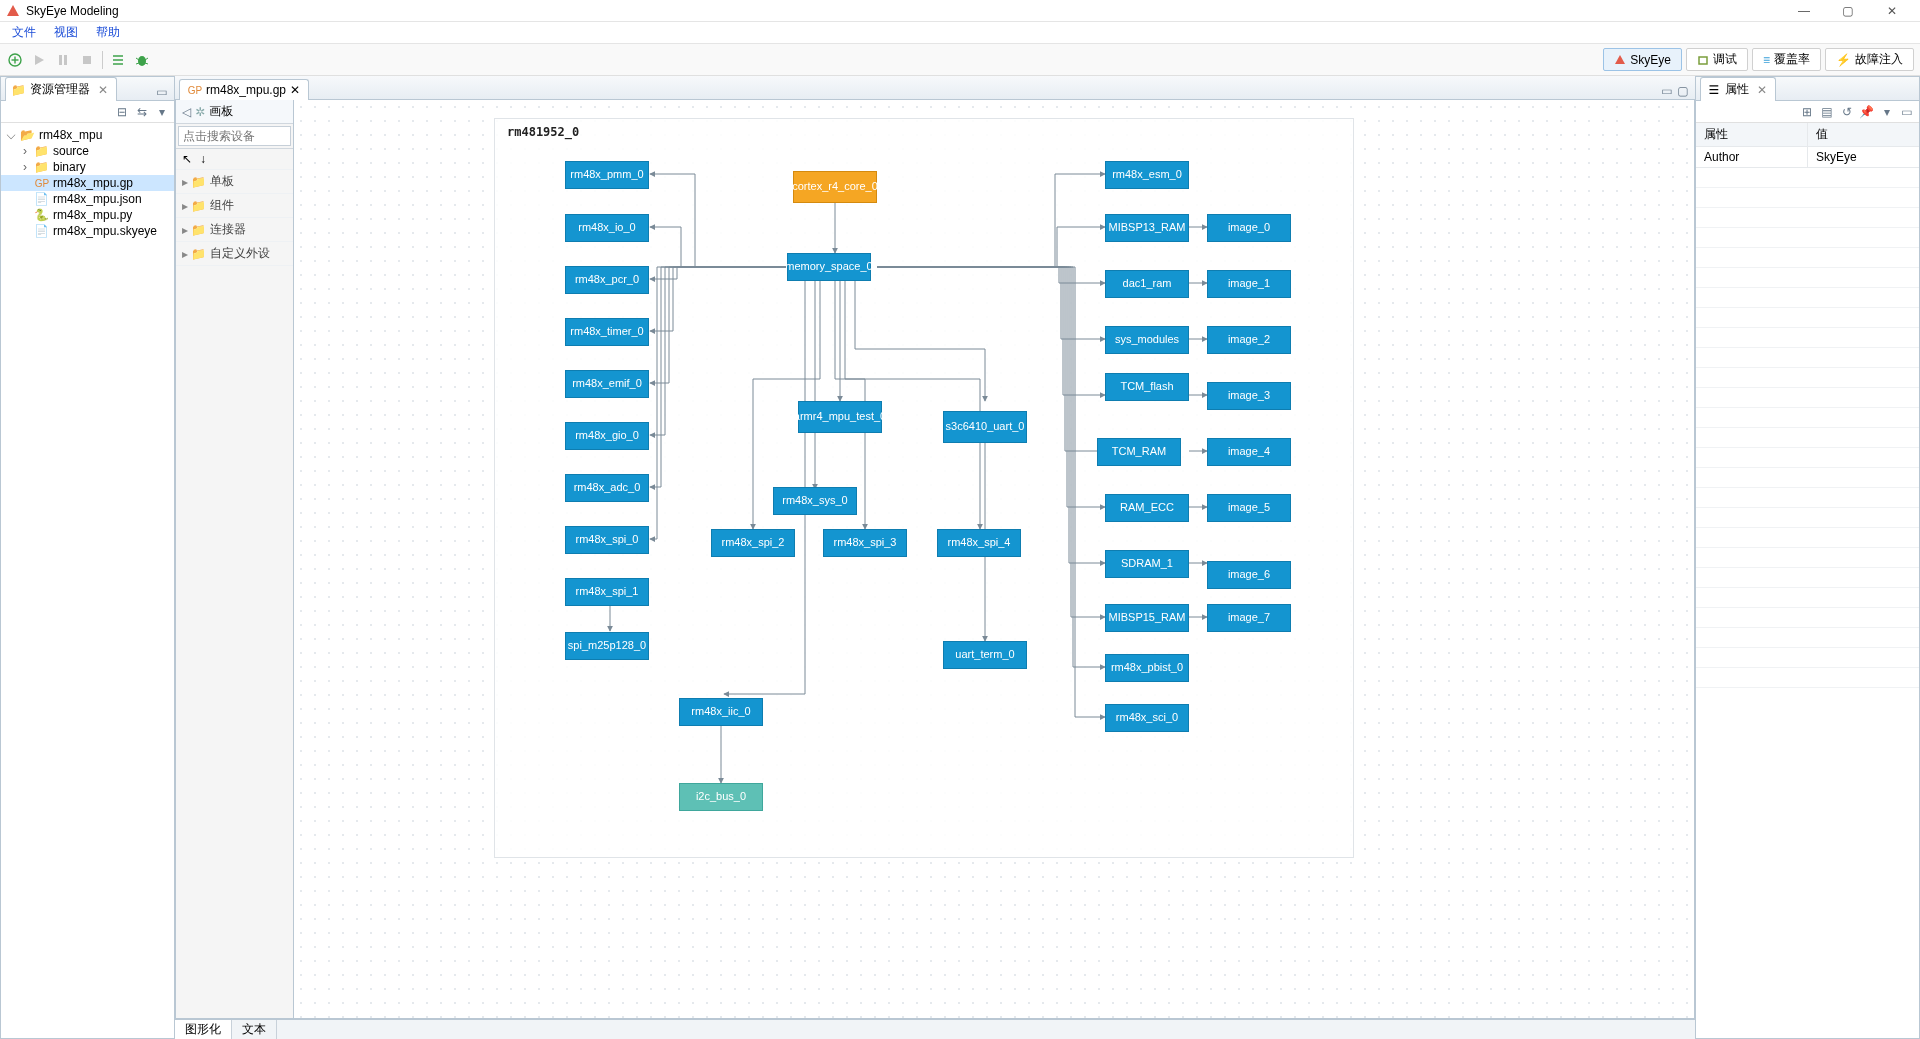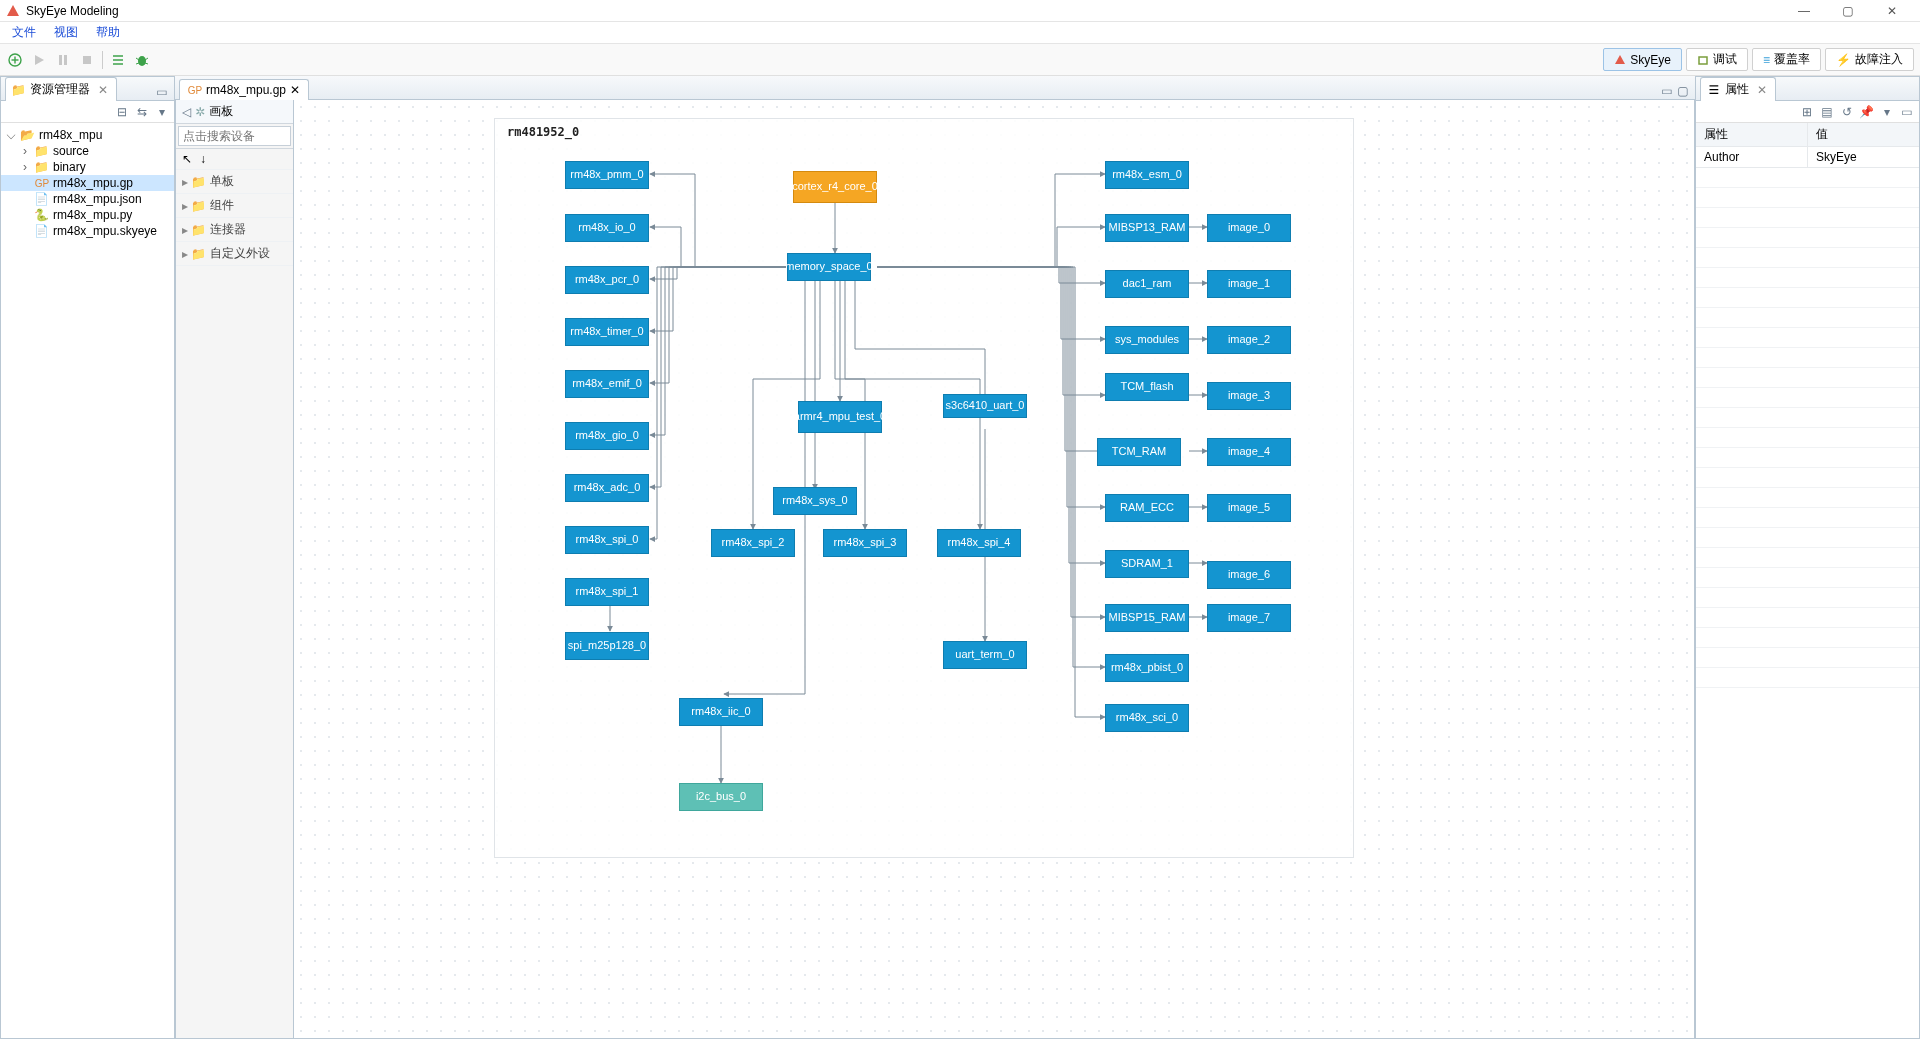--- a/index.html
+++ b/index.html
@@ -319,21 +319,21 @@
           <div class="node" style="left:70px;top:251px">rm48x_emif_0</div>
           <div class="node" style="left:70px;top:303px">rm48x_gio_0</div>
           <div class="node" style="left:70px;top:355px">rm48x_adc_0</div>
           <div class="node" style="left:70px;top:407px">rm48x_spi_0</div>
           <div class="node" style="left:70px;top:459px">rm48x_spi_1</div>
           <div class="node" style="left:70px;top:513px">spi_m25p128_0</div>
 
           <div class="node orange" style="left:298px;top:52px;height:32px">cortex_r4_core_0</div>
           <div class="node" style="left:292px;top:134px">memory_space_0</div>
           <div class="node" style="left:303px;top:282px;height:32px">armr4_mpu_test_0</div>
-          <div class="node" style="left:448px;top:275px;height:24px">s3c6410_uart_0</div>
+          <div class="node" style="left:448px;top:292px;height:32px">s3c6410_uart_0</div>
           <div class="node" style="left:278px;top:368px">rm48x_sys_0</div>
           <div class="node" style="left:216px;top:410px">rm48x_spi_2</div>
           <div class="node" style="left:328px;top:410px">rm48x_spi_3</div>
           <div class="node" style="left:442px;top:410px">rm48x_spi_4</div>
           <div class="node" style="left:448px;top:522px">uart_term_0</div>
           <div class="node" style="left:184px;top:579px">rm48x_iic_0</div>
           <div class="node teal" style="left:184px;top:664px">i2c_bus_0</div>
 
           <div class="node" style="left:610px;top:42px">rm48x_esm_0</div>
           <div class="node" style="left:610px;top:95px">MIBSP13_RAM</div>
@@ -351,20 +351,24 @@
           <div class="node" style="left:712px;top:151px">image_1</div>
           <div class="node" style="left:712px;top:207px">image_2</div>
           <div class="node" style="left:712px;top:263px">image_3</div>
           <div class="node" style="left:712px;top:319px">image_4</div>
           <div class="node" style="left:712px;top:375px">image_5</div>
           <div class="node" style="left:712px;top:442px">image_6</div>
           <div class="node" style="left:712px;top:485px">image_7</div>
         </div>
       </div>
     </div>
+    <div class="bottom-tabs">
+      <span class="btab active">图形化</span>
+      <span class="btab">文本</span>
+    </div>
   </div>
 
   <div class="panel properties">
     <div class="panel-tabs">
       <div class="ptab">
         <span class="ficon">☰</span>
         <span>属性</span>
         <span class="close">✕</span>
       </div>
       <span style="flex:1"></span>

